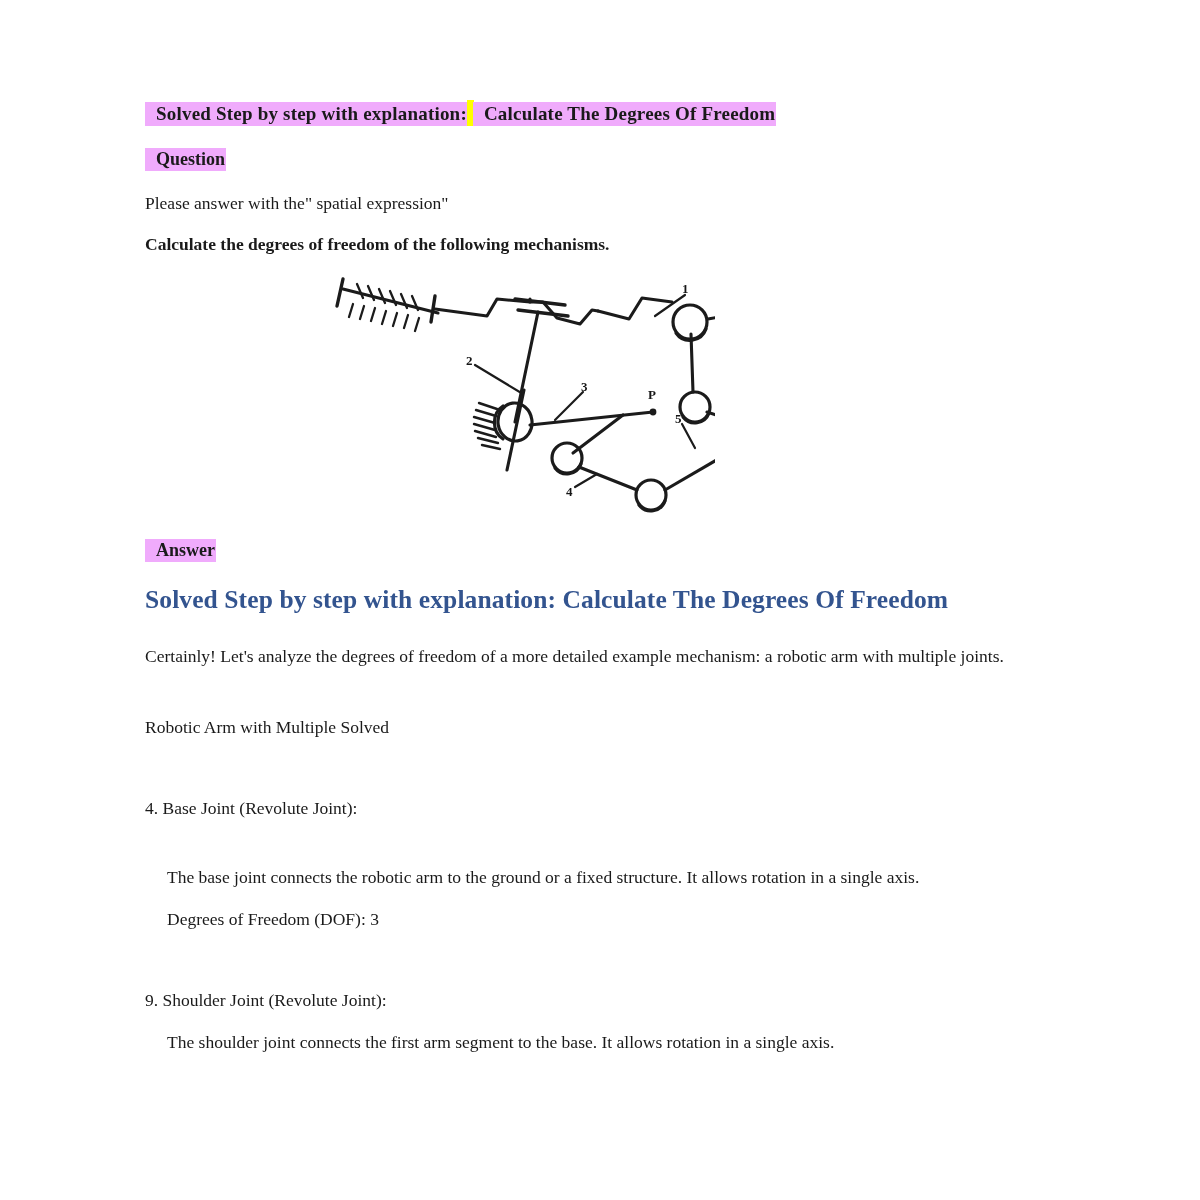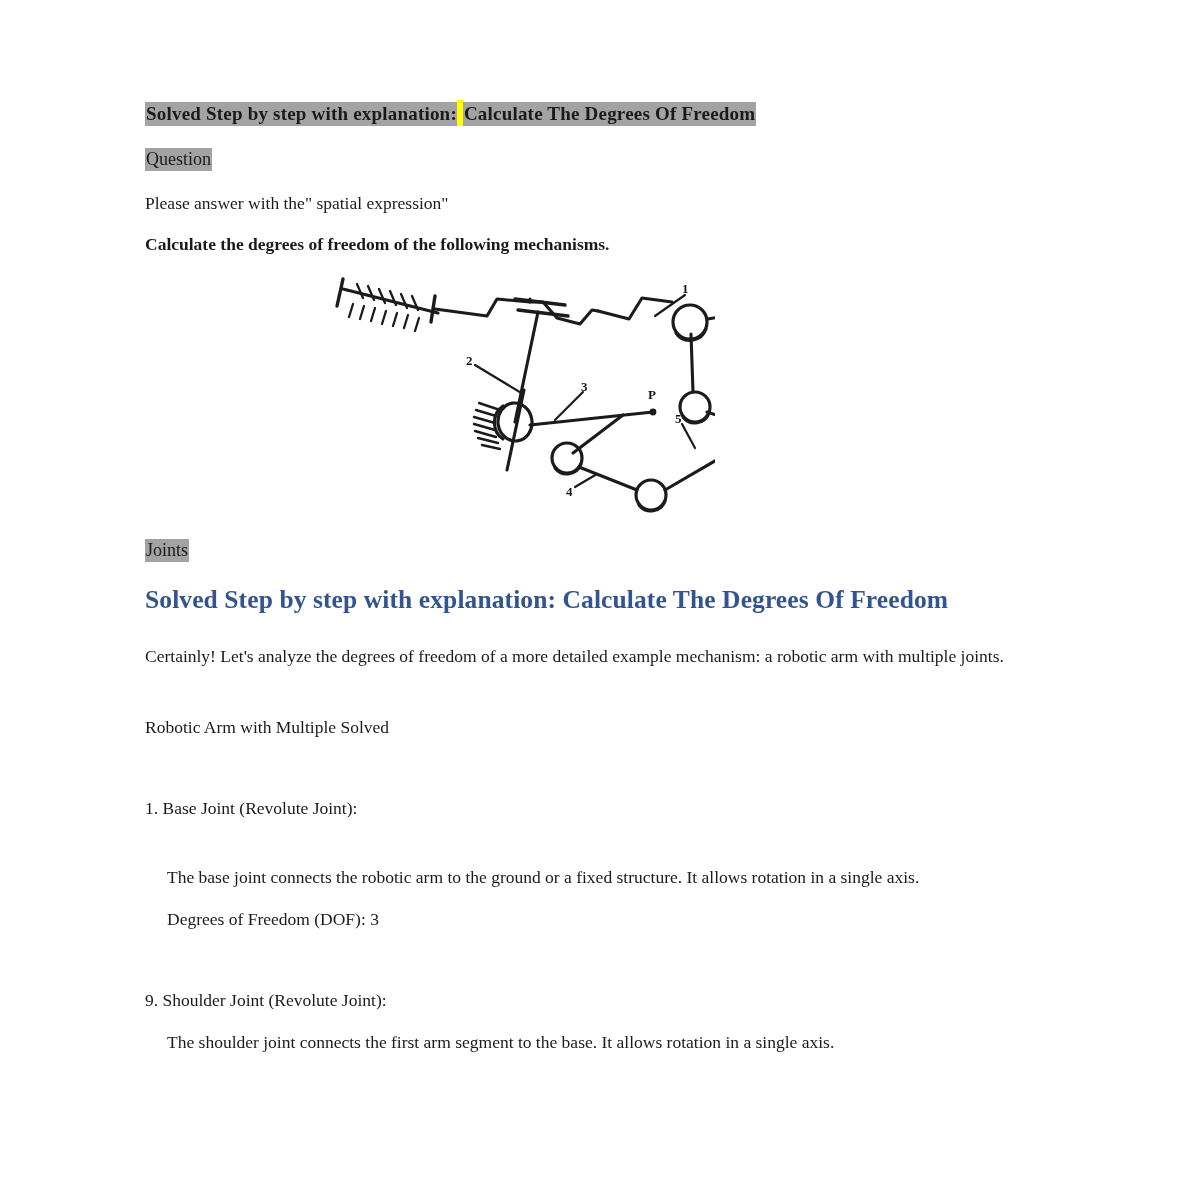--- a/index.html
+++ b/index.html
@@ -33,36 +33,36 @@
     font-weight: bold;
     letter-spacing: 0.2px;
     margin: 0;
     padding: 0;
     position: absolute;
     top: 100px;
     left: 0;
     white-space: nowrap;
   }
   .hl {
-    background: #a3a3a3;
-    padding: 1px 1px 2px 1px;
+    background: #f0abfc;
+    padding: 1px 1px 2px 11px;
   }
   .hl-tall {
     background: #ffff00;
     display: inline-block;
     width: 7px;
     height: 26px;
     vertical-align: -6px;
     margin: 0 -1px;
   }
   .section-label {
     position: absolute;
     left: 0;
     font-size: 18px;
-    font-weight: normal;
+    font-weight: bold;
     border-radius: 8px;
   }
   .q-label { top: 149px; }
   .a-label { top: 540px; }
 
   .blue-heading {
     position: absolute;
     left: 0;
     top: 585px;
     width: 880px;
@@ -245,28 +245,28 @@
         <text class="fig-label" x="396" y="119">3</text>
         <text class="fig-label" x="381" y="224">4</text>
         <text class="fig-label" x="490" y="151">5</text>
         <text class="fig-label" x="582" y="115">6</text>
         <text class="fig-label" x="633" y="48">6</text>
         <text class="fig-label" x="622" y="200">6</text>
         <text class="fig-label" x="463" y="127">P</text>
       </svg>
     </div>
 
-    <div class="section-label a-label"><span class="hl">Joints</span></div>
+    <div class="section-label a-label"><span class="hl">Answer</span></div>
 
     <div class="blue-heading">Solved Step by step with explanation: Calculate The Degrees Of Freedom</div>
 
     <div class="para w-full p-a1">Certainly! Let's analyze the degrees of freedom of a more detailed example mechanism: a robotic arm with multiple joints.</div>
     <div class="para w-narrow p-a2">Robotic Arm with Multiple Solved</div>
 
-    <div class="para w-narrow p-i1">1. Base Joint (Revolute Joint):</div>
+    <div class="para w-narrow p-i1">4. Base Joint (Revolute Joint):</div>
     <div class="para w-full p-i1b"><span class="indent"></span><span>The base joint connects the robotic arm to the ground or a fixed structure. It allows rotation in a single axis.</span></div>
     <div class="para w-narrow p-i1c"><span class="indent"></span><span>Degrees of Freedom (DOF): 3</span></div>
 
     <div class="para w-narrow p-i2">9. Shoulder Joint (Revolute Joint):</div>
     <div class="para w-full p-i2b"><span class="indent"></span><span>The shoulder joint connects the first arm segment to the base. It allows rotation in a single axis.</span></div>
 
   </div>
 </div>
 
 </body></html>

